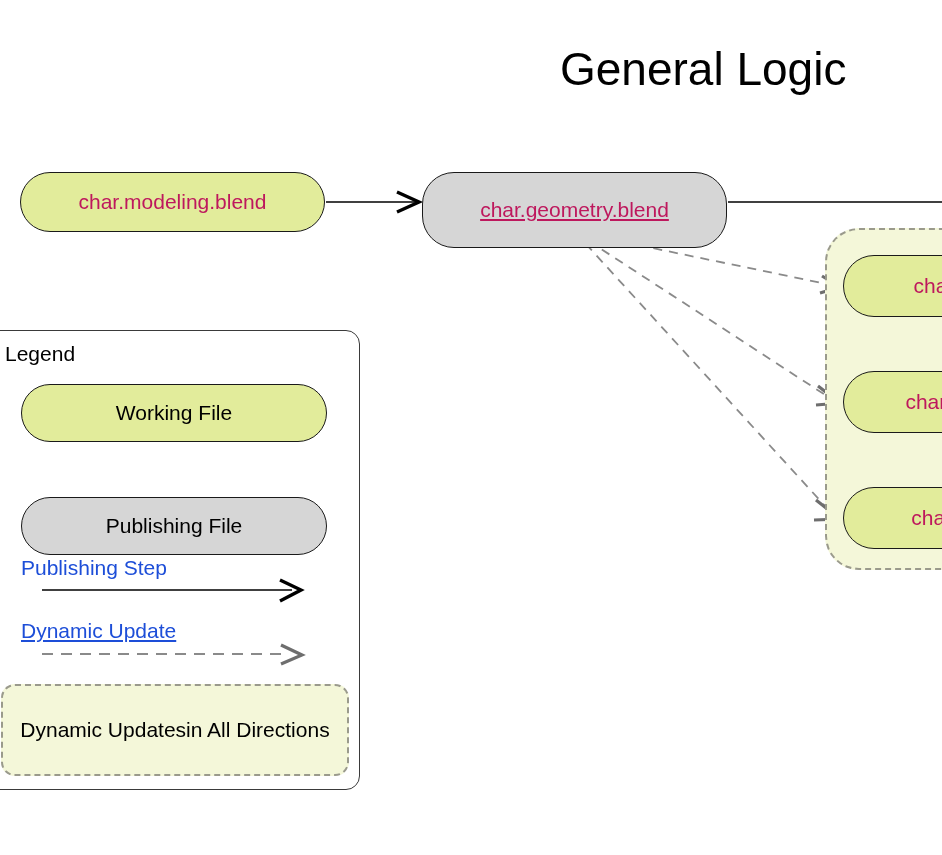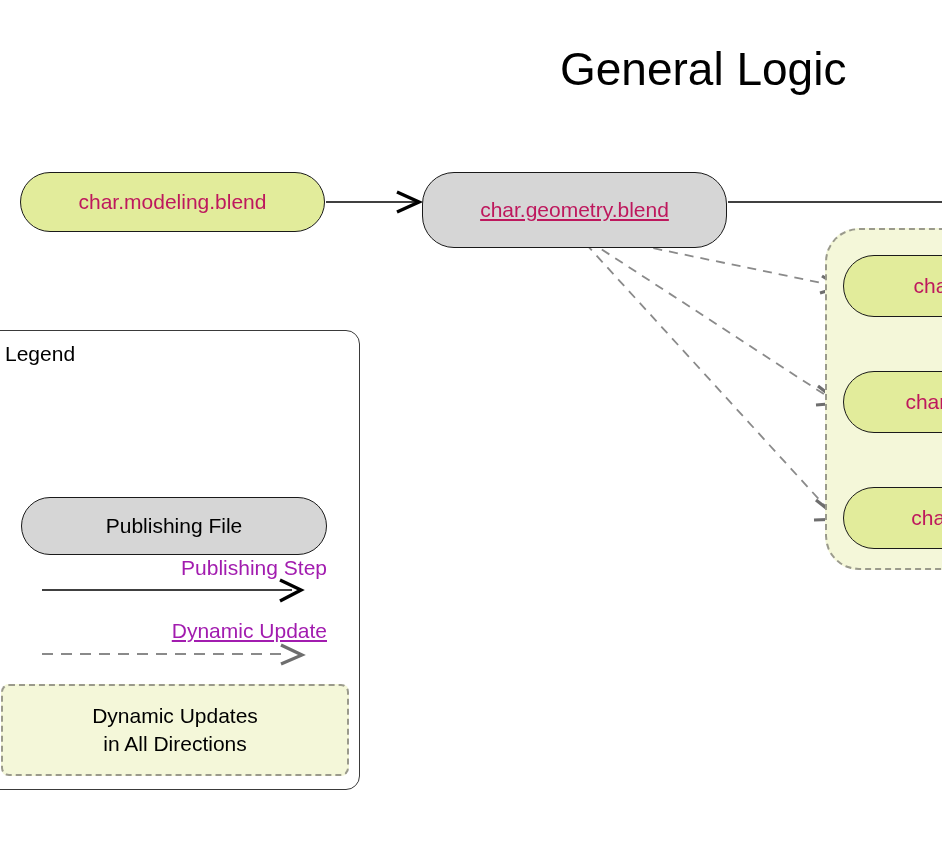--- a/index.html
+++ b/index.html
@@ -109,40 +109,39 @@
   #legend-publishing {
     top: 138px;
     background: #d6d6d6;
     border: 1.4px solid #1a1a1a;
     margin-top: 28px;
   }
   .legend-label {
     position: absolute;
     left: 42px;
     width: 306px;
-    text-align: right;
-    font-size: 21px;
-    color: #a21caf;
+    text-align: left;
+    font-size: 21px;
+    color: #1d4ed8;
     white-space: nowrap;
   }
   #label-publishing-step { top: 225px; }
   #label-dynamic-update { top: 288px; text-decoration: underline; }
 
   #legend-dynamic-box {
     position: absolute;
     left: 22px;
     top: 353px;
     width: 348px;
     height: 92px;
     box-sizing: border-box;
     background: #f4f7d9;
     border: 2px dashed #9a9a8c;
-    border-radius: 8px;
+    border-radius: 14px;
     display: flex;
-    flex-direction: column;
     align-items: center;
     justify-content: center;
     font-size: 21px;
     color: #000000;
     line-height: 1.35;
     text-align: center;
   }
 
   
   .edge-layer {
@@ -214,20 +213,23 @@
   </div>
 
   <div class="node working" style="left:843px; top:487px; width:182px; height:62px;">
     <span>char.</span>
   </div>
 
   <div id="legend">
 
     <div id="legend-title">Legend</div>
 
+    <div class="legend-pill" id="legend-working">
+      <span>Working File</span>
+    </div>
 
     <div class="legend-pill" id="legend-publishing">
       <span>Publishing File</span>
     </div>
 
     <div class="legend-label" id="label-publishing-step">Publishing Step</div>
 
     <div class="legend-label" id="label-dynamic-update">Dynamic Update</div>
 
     <div id="legend-dynamic-box">

